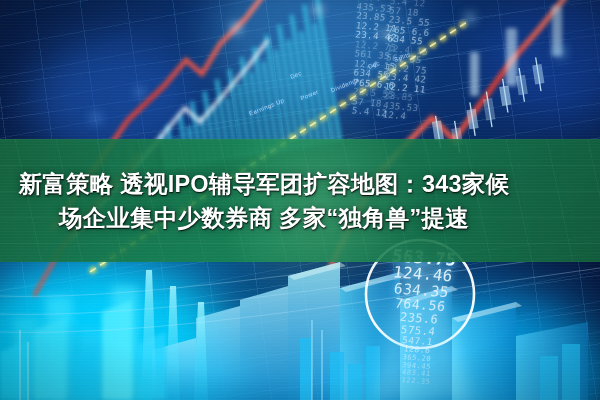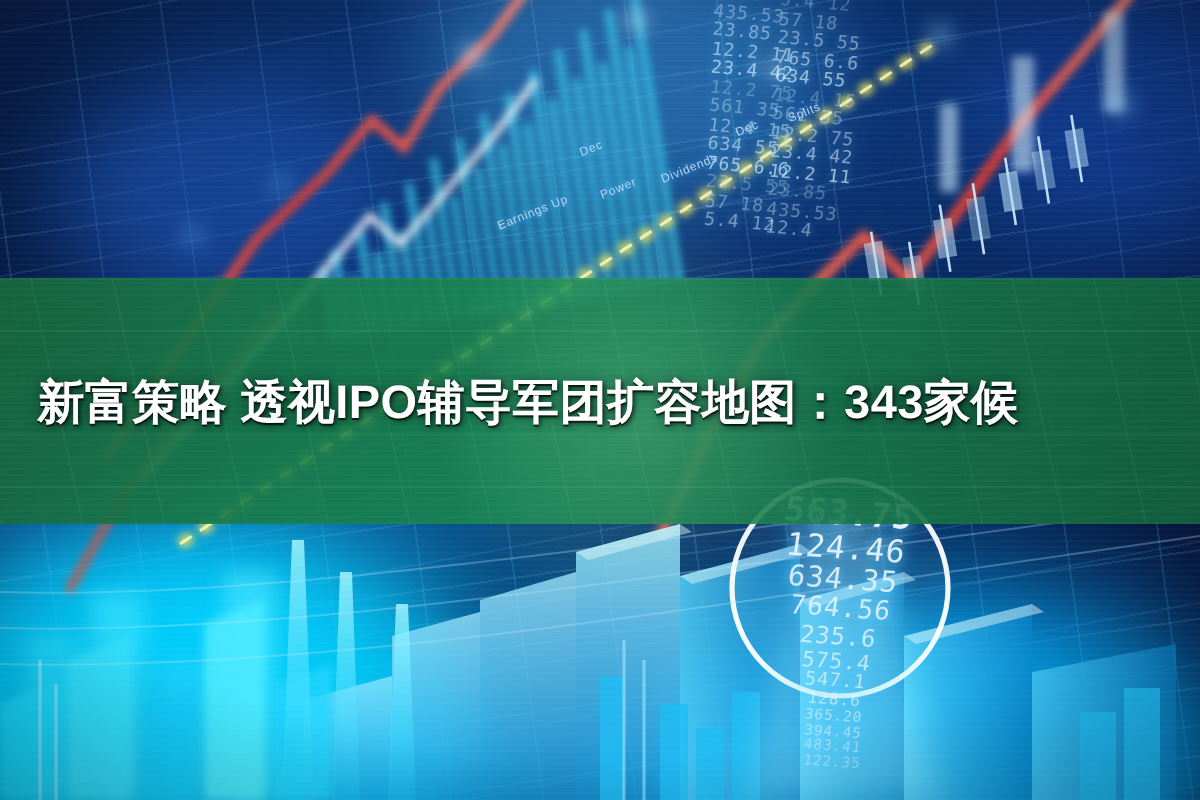--- a/index.html
+++ b/index.html
@@ -386,17 +386,18 @@
 
   <div class="numcol" id="numfall"><div style="font-size: 17px; opacity: 1; margin-left: 0px; font-weight: bold;">563.75</div><div style="font-size: 15.725px; opacity: 0.945; margin-left: 1.6px; font-weight: normal;">124.46</div><div style="font-size: 14.45px; opacity: 0.89; margin-left: 3.2px; font-weight: normal;">634.35</div><div style="font-size: 13.175px; opacity: 0.835; margin-left: 4.8px; font-weight: normal;">764.56</div><div style="font-size: 11.9px; opacity: 0.78; margin-left: 6.4px; font-weight: normal;">235.6</div><div style="font-size: 10.625px; opacity: 0.725; margin-left: 8px; font-weight: normal;">575.4</div><div style="font-size: 9.35px; opacity: 0.67; margin-left: 9.6px; font-weight: normal;">547.1</div><div style="font-size: 8.075px; opacity: 0.615; margin-left: 11.2px; font-weight: normal;">128.6</div><div style="font-size: 7.14px; opacity: 0.56; margin-left: 12.8px; font-weight: normal;">365.20</div><div style="font-size: 7.14px; opacity: 0.505; margin-left: 14.4px; font-weight: normal;">394.45</div><div style="font-size: 7.14px; opacity: 0.45; margin-left: 16px; font-weight: normal;">483.41</div><div style="font-size: 7.14px; opacity: 0.395; margin-left: 17.6px; font-weight: normal;">122.35</div></div>
 
   <div class="band">
     <div class="band-tex"></div>
     <div class="band-glow"></div>
   </div>
 
   <div class="headline">
     <div class="hl-line">新富策略 透视IPO辅导军团扩容地图：343家候</div>
+    <div class="hl-line">场企业集中少数券商 多家“独角兽”提速</div>
   </div>
 
   <div class="scan"></div>
   <div class="vignette"></div>
 </div>
 
 </body></html>

